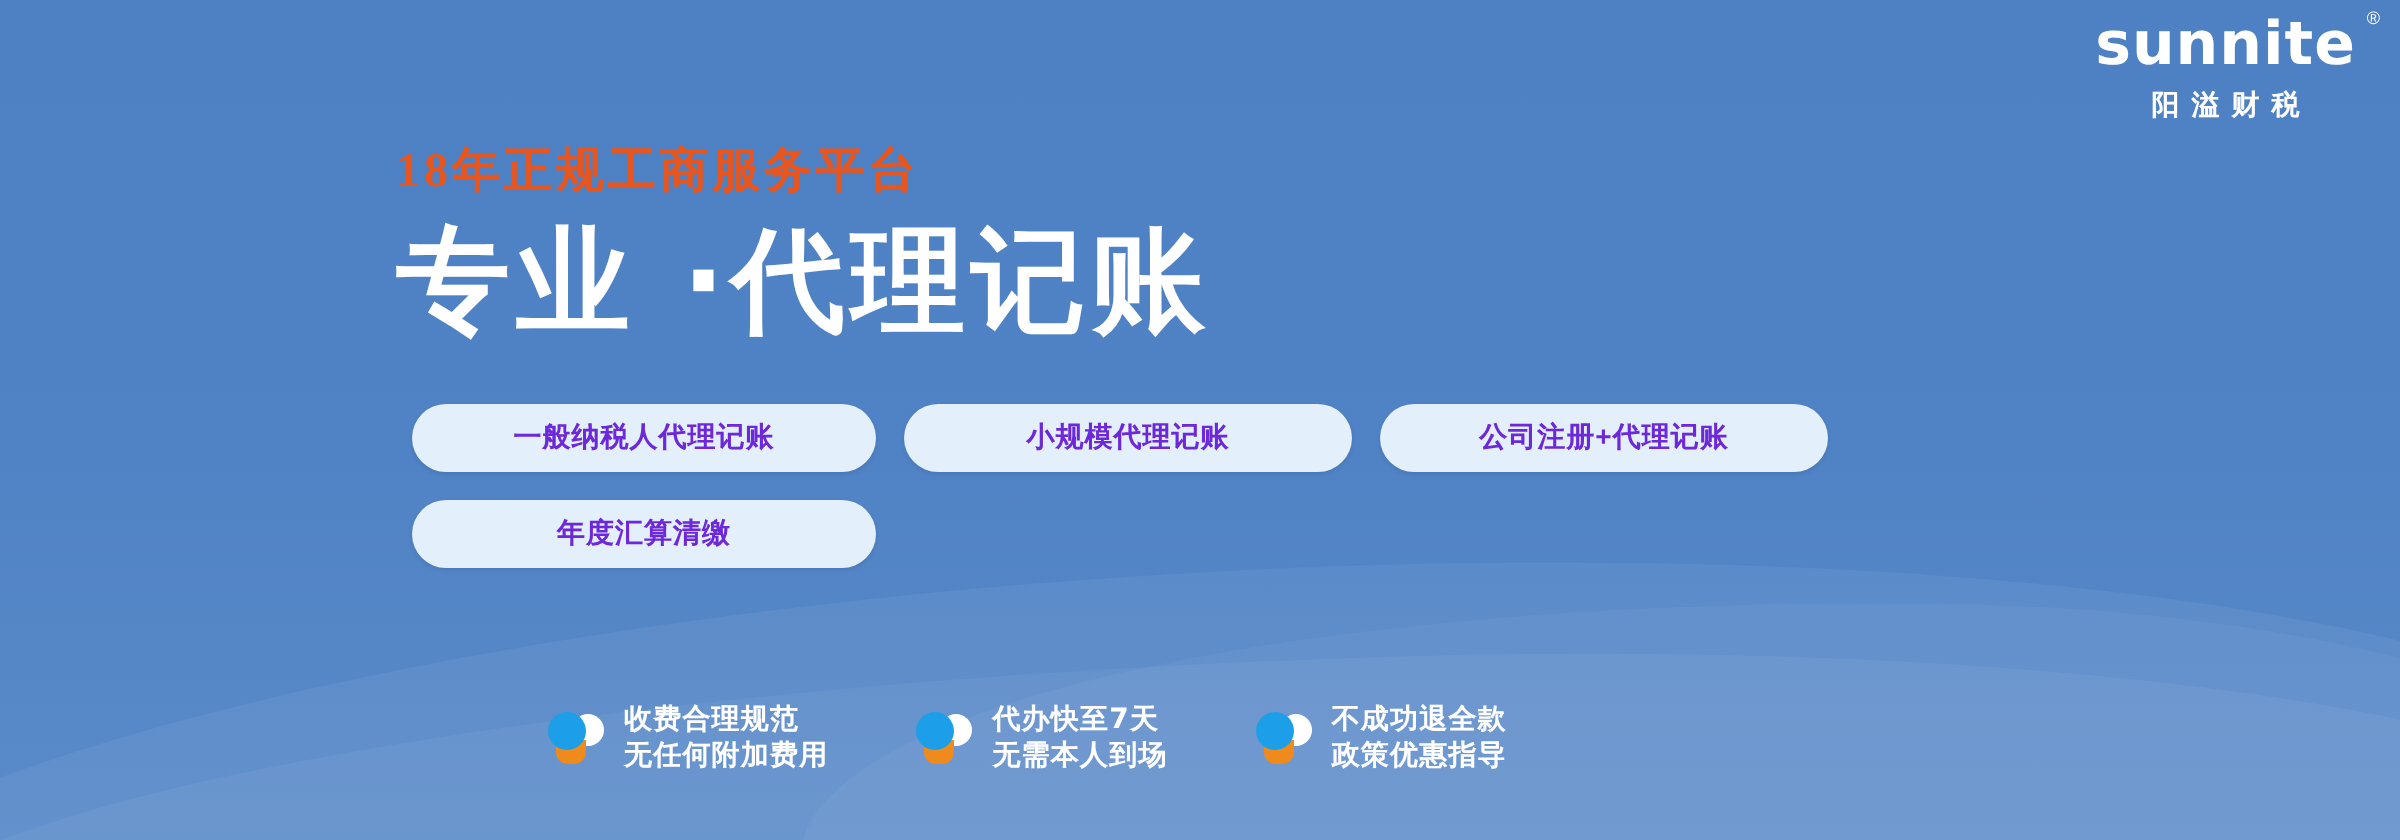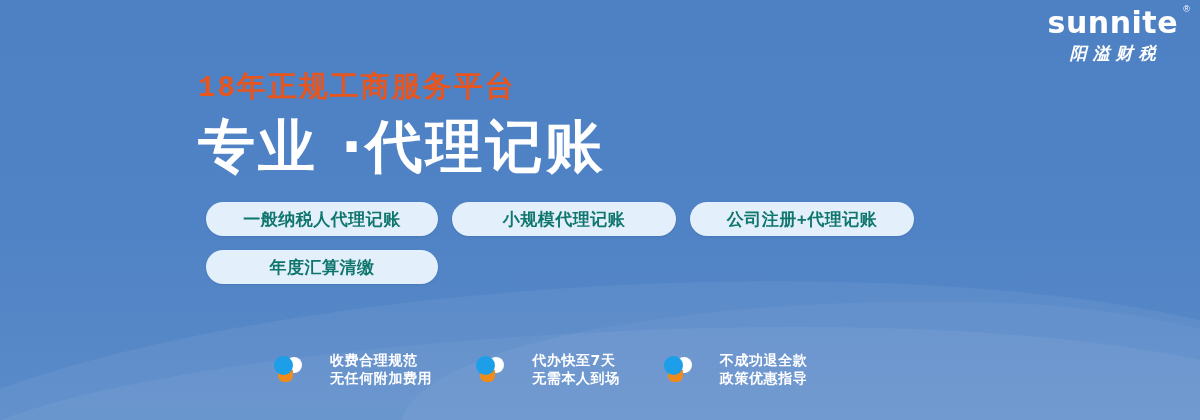--- a/index.html
+++ b/index.html
@@ -65,36 +65,35 @@
   .logo-reg {
     position: absolute;
     top: -3px; right: -12px;
     font-size: 9px;
     font-weight: 400;
     color: #ffffff;
   }
   .logo-cn {
     margin-top: 7px;
     color: #ffffff;
-    font-size: 17px;
+    font-size: 14px;
     font-weight: 600;
     letter-spacing: 6px;
     text-indent: 6px;
-    font-style: italic;
   }
 
   
   .copy { position: absolute; left: 198px; top: 74px; }
   .eyebrow {
     color: #e8561f;
-    font-size: 29px;
+    font-size: 24px;
     font-weight: 700;
     letter-spacing: 2px;
     line-height: 1;
-    font-family: Liberation Mono, monospace;
+    font-family: Liberation Serif, serif;
     white-space: nowrap;
   }
   .headline {
     margin-top: 14px;
     color: #ffffff;
     font-size: 57px;
     font-weight: 700;
     letter-spacing: 3px;
     line-height: 1.05;
     white-space: nowrap;
@@ -110,41 +109,41 @@
     grid-auto-rows: 34px;
     column-gap: 14px;
     row-gap: 14px;
   }
   .pill {
     background: #e3effa;
     border-radius: 18px;
     display: flex;
     align-items: center;
     justify-content: center;
-    color: #0f766e;
-    font-size: 17px;
+    color: #6d28d9;
+    font-size: 14px;
     font-weight: 700;
     letter-spacing: 0.5px;
     white-space: nowrap;
     box-shadow: 0 1px 2px rgba(20,50,90,0.14);
     cursor: pointer;
   }
 
   
   .features {
     position: absolute;
     left: 274px; top: 351px;
     display: flex;
     align-items: flex-start;
     gap: 44px;
   }
   .feature {
     display: flex;
     align-items: center;
-    gap: 28px;
+    gap: 10px;
   }
   .feature-icon {
     position: relative;
     width: 28px; height: 30px;
     flex: 0 0 auto;
   }
   .feature-icon .moon {
     position: absolute;
     right: 0; top: 3px;
     width: 16px; height: 16px;

